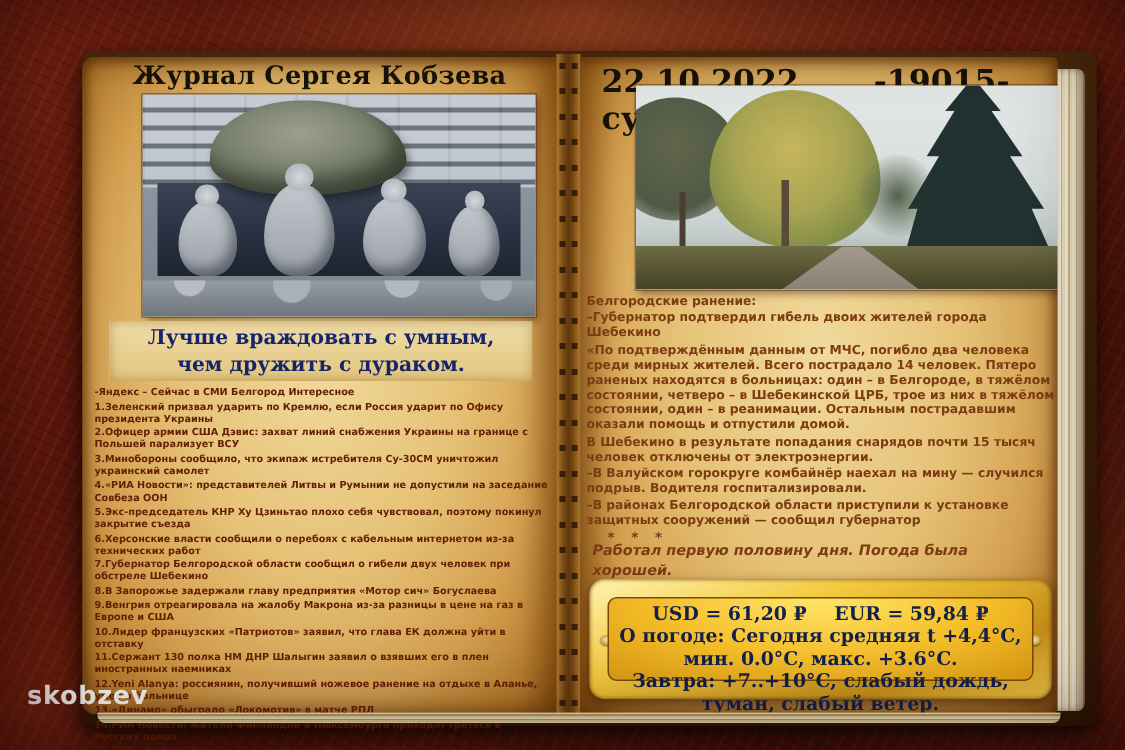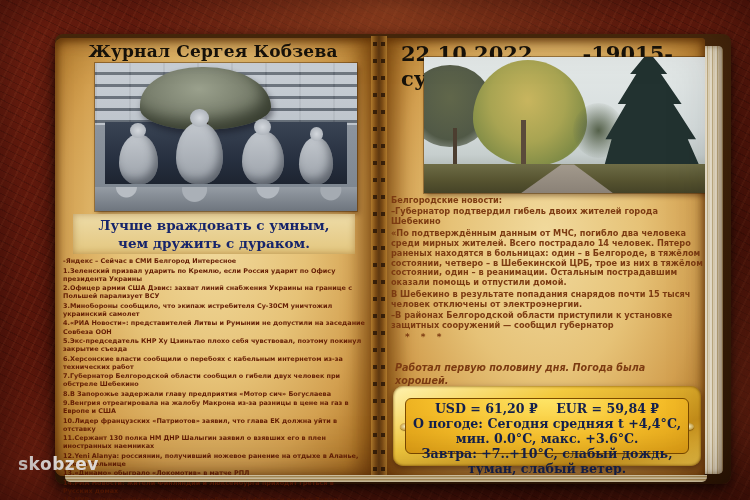--- a/index.html
+++ b/index.html
@@ -187,24 +187,25 @@
         <div class="tree-birch"></div>
         <div class="tree-mid"></div>
         <div class="tree-spruce"></div>
         <div class="trunk1"></div>
         <div class="trunk2"></div>
         <div class="grass"></div>
         <div class="path"></div>
       </div>
 
       <div class="rnews">
-        <p>Белгородские новости:</p>
+        <p>Белгородские ранение:</p>
         <p>–Губернатор подтвердил гибель двоих жителей города Шебекино</p>
         <p>«По подтверждённым данным от МЧС, погибло два человека среди мирных жителей. Всего пострадало 14 человек. Пятеро раненых находятся в больницах: один – в Белгороде, в тяжёлом состоянии, четверо – в Шебекинской ЦРБ, трое из них в тяжёлом состоянии, один – в реанимации. Остальным пострадавшим оказали помощь и отпустили домой.</p>
         <p>В Шебекино в результате попадания снарядов почти 15 тысяч человек отключены от электроэнергии.</p>
+        <p>–В Валуйском горокруге комбайнёр наехал на мину — случился подрыв. Водителя госпитализировали.</p>
         <p>–В районах Белгородской области приступили к установке защитных сооружений — сообщил губернатор</p>
         <p class="sep">* * *</p>
       </div>
 
       <div class="diary">
         <div>Работал первую половину дня. Погода была хорошей.</div>
         <div>Вечером после ужина посмотрели 13-ю серию</div>
         <div>«Триггер-2» про шопоголика.</div>
       </div>
 

